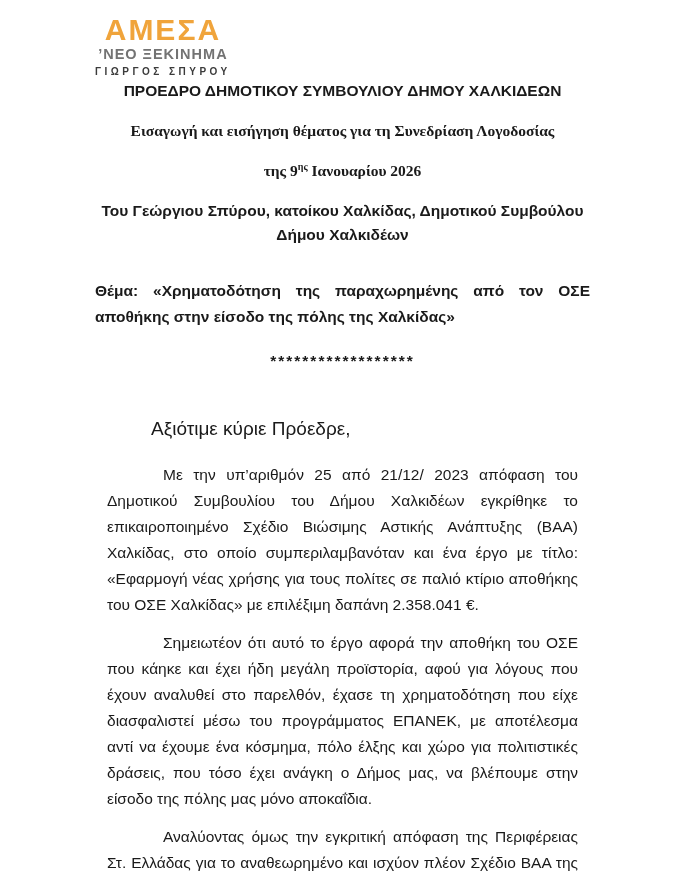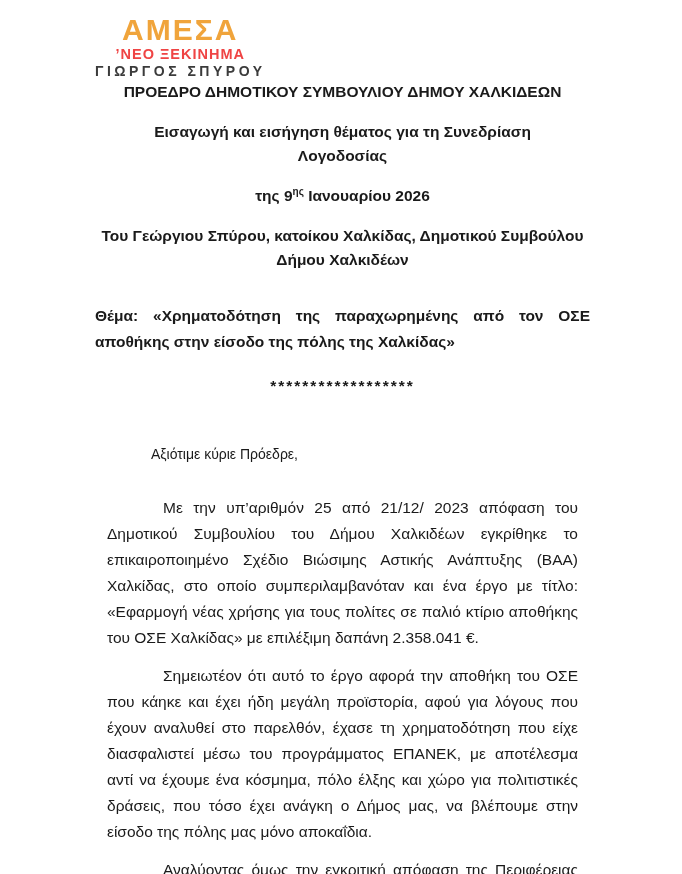--- a/index.html
+++ b/index.html
@@ -35,38 +35,38 @@
   }
   .logo-subbrand {
     font-size: 14.5px;
     font-weight: 700;
     letter-spacing: 1px;
     line-height: 15px;
     margin-top: 1px;
     white-space: nowrap;
   }
   .logo-person {
-    font-size: 14px;
+    font-size: 10px;
     font-weight: 700;
     letter-spacing: 3.5px;
     line-height: 11px;
     margin-top: 4px;
     white-space: nowrap;
   }
   
   .head-line {
     text-align: center;
     font-size: 15.5px;
     font-weight: bold;
     line-height: 24px;
     margin: 0;
   }
   .head-to       { margin: 46px 0 11px 0; }
   .head-recipient{ margin: 0 0 11px 0; }
-  .head-session  { margin: 16px; }
+  .head-session  { margin: 16px; font-family: Liberation Serif, serif; }
   .head-author   { font-weight: bold; margin: 3px 0 0 0; }
   sup.ord {
     font-size: 10px;
     vertical-align: super;
     line-height: 0;
     text-align: center;
   }
   
   .subject {
     font-weight: bold;
@@ -77,41 +77,41 @@
   }
   .separator {
     text-align: center;
     font-weight: bold;
     font-size: 15.5px;
     letter-spacing: 2px;
     margin: 22px 0 0 0;
   }
   
   .salutation {
-    font-size: 14px;
+    font-size: 19px;
     line-height: 26px;
     text-indent: 56px;
-    margin: 46px 0 28px 0;
+    margin: 46px 0 20px 0;
   }
   .body-paragraph {
     font-size: 15.5px;
     line-height: 26px;
     text-align: justify;
     text-indent: 56px;
     margin: 12px;
   }
 </style>
 </head>
 <body>
 
 <div class="page">
 
   <div class="logo">
     <div class="logo-brand" style="color: rgb(240, 164, 59);">ΑΜΕΣΑ</div>
-    <div class="logo-subbrand" style="color: #ef4444;">’ΝΕΟ ΞΕΚΙΝΗΜΑ</div>
+    <div class="logo-subbrand" style="color: #737373;">’ΝΕΟ ΞΕΚΙΝΗΜΑ</div>
     <div class="logo-person" style="color: rgb(59, 59, 59);">ΓΙΩΡΓΟΣ ΣΠΥΡΟΥ</div>
   </div>
 
 
   <p class="head-line head-recipient">ΠΡΟΕΔΡΟ ΔΗΜΟΤΙΚΟΥ ΣΥΜΒΟΥΛΙΟΥ ΔΗΜΟΥ ΧΑΛΚΙΔΕΩΝ</p>
 
   <p class="head-line head-session">Εισαγωγή και εισήγηση θέματος για τη Συνεδρίαση Λογοδοσίας</p>
 
   <p class="head-line head-session">
     <span>της 9</span><sup class="ord">ης</sup><span>  Ιανουαρίου 2026</span>

